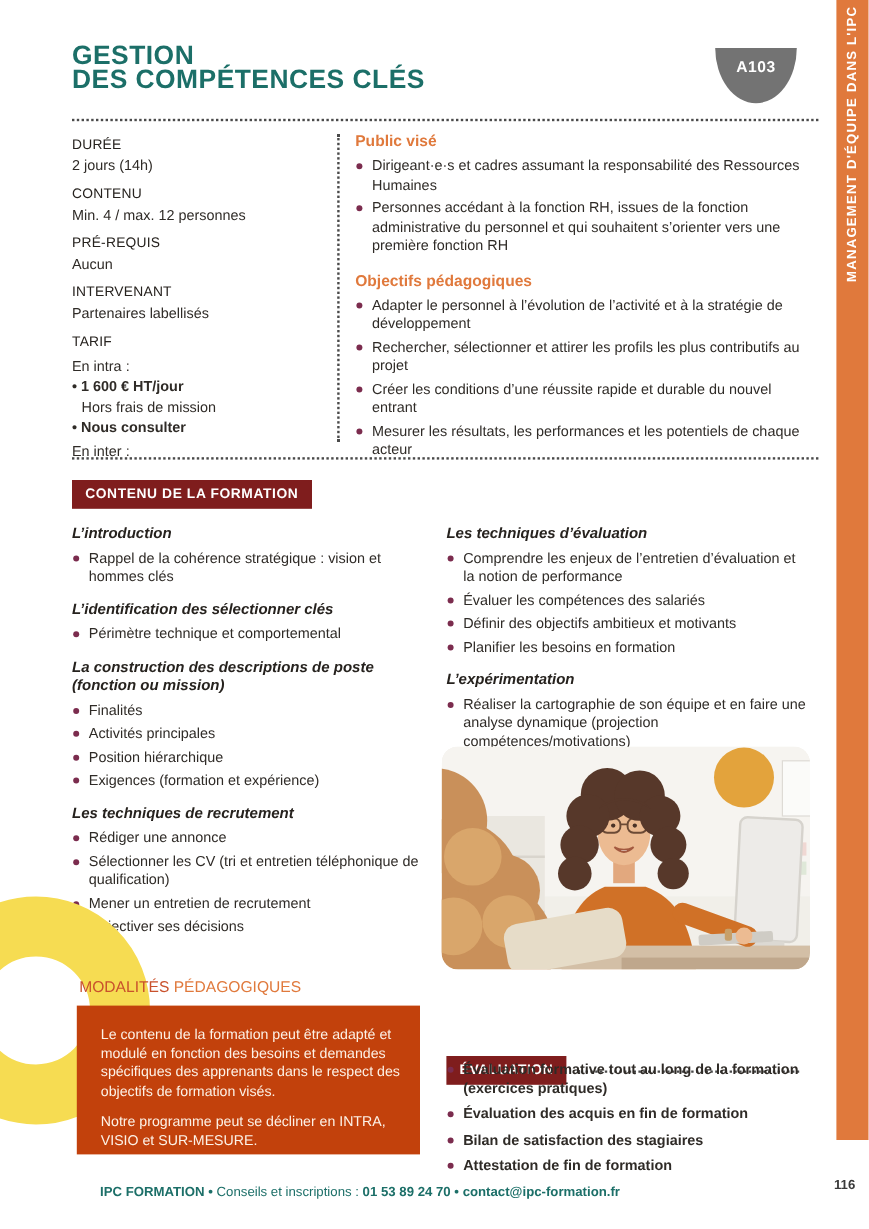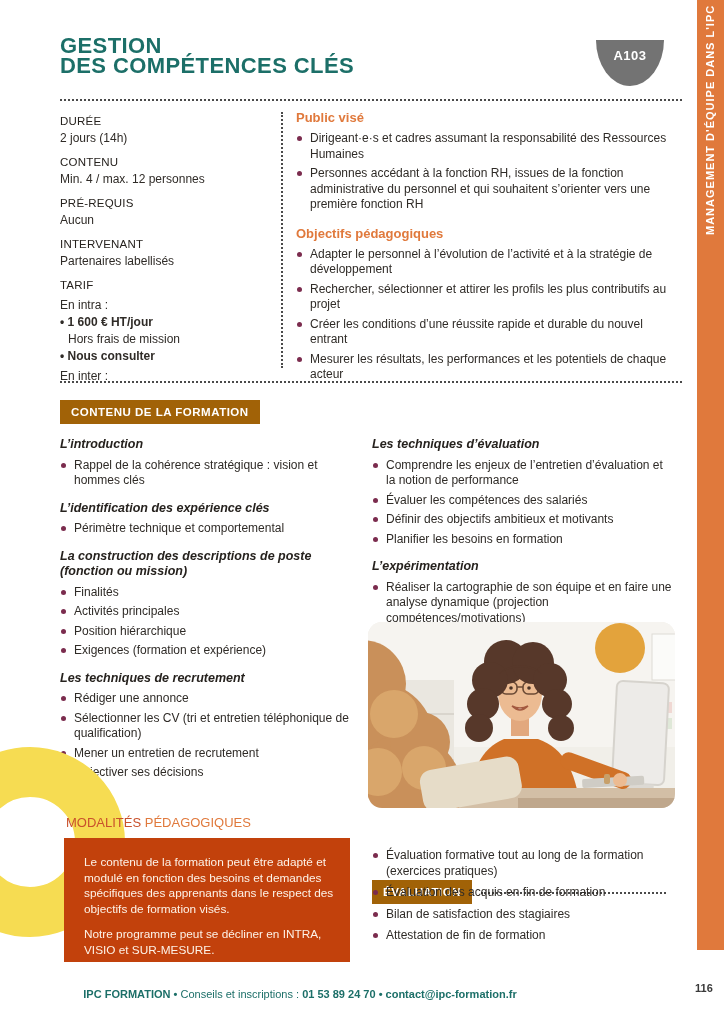--- a/index.html
+++ b/index.html
@@ -38,21 +38,21 @@
   .right-top{position:absolute;left:296px;top:110px;width:386px;}
   h3.orange{color:#e0793c;font-size:13px;font-weight:bold;margin:0 0 6px 0;}
   .right-top h3.gap{margin-top:13px;}
 
   ul.blist{list-style:none;margin:0;padding:0;}
   ul.blist li{position:relative;padding-left:14px;margin-bottom:4px;line-height:15.5px;}
   ul.blist li::before{content:"";position:absolute;left:1px;top:5px;width:5px;height:5px;
       border-radius:50%;background:#7b2c4e;}
 
   
-  .tag{display:inline-block;background:#a16207;color:#fff;font-weight:bold;font-size:11.5px;
+  .tag{display:inline-block;background:#7f1d1d;color:#fff;font-weight:bold;font-size:11.5px;
        letter-spacing:0.5px;padding:6px 11px;}
   .contenu-tag{position:absolute;left:60px;top:400px;}
   .col-left{position:absolute;left:60px;top:437px;width:292px;}
   .col-right{position:absolute;left:372px;top:437px;width:302px;}
   .sec h4{font-size:12.5px;font-weight:bold;margin:0 0 5px 0;line-height:15.5px;color:#26221e;font-style:italic;}
   .sec{margin-bottom:12px;}
 
   
   .photo{position:absolute;left:368px;top:622px;width:307px;height:186px;border-radius:14px;
          overflow:hidden;}
@@ -64,21 +64,21 @@
   .modalites-h .p1{color:#c9512c;}
   .modalites-h .p2{color:#e0793c;}
   .orange-box{position:absolute;left:64px;top:838px;width:286px;height:124px;background:#c2410c;
         z-index:2;box-sizing:border-box;padding:17px 16px 0 20px;color:#fdf2e7;font-size:11.8px;
         line-height:15.5px;}
   .orange-box p{margin:0 0 10px 0;}
 
   
   .eval-row{position:absolute;left:372px;top:880px;width:294px;display:flex;align-items:center;}
   .eval-dots{flex:1;border-top:2px dotted #4a4a4a;margin-left:9px;margin-top:1px;}
-  .eval-list{position:absolute;left:372px;top:848px;width:296px;}
+  .eval-list{position:absolute;left:372px;top:884px;width:296px;font-weight:bold;}
   ul.eval-list li{margin-bottom:6px;}
 
   
   .footer{position:absolute;left:60px;top:988px;width:480px;text-align:center;color:#1c6f68;
           font-size:11px;}
   .footer .b{font-weight:bold;}
   .page-num{position:absolute;left:695px;top:982px;font-size:11px;font-weight:bold;color:#3a3a3a;}
 </style>
 </head>
 <body>
@@ -136,21 +136,21 @@
   <div class="tag contenu-tag">CONTENU DE LA FORMATION</div>
 
   <div class="col-left">
     <div class="sec">
       <h4>L’introduction</h4>
       <ul class="blist">
         <li>Rappel de la cohérence stratégique : vision et hommes clés</li>
       </ul>
     </div>
     <div class="sec">
-      <h4>L’identification des expérience clés</h4>
+      <h4>L’identification des sélectionner clés</h4>
       <ul class="blist">
         <li>Périmètre technique et comportemental</li>
       </ul>
     </div>
     <div class="sec">
       <h4>La construction des descriptions de poste (fonction ou mission)</h4>
       <ul class="blist">
         <li>Finalités</li>
         <li>Activités principales</li>
         <li>Position hiérarchique</li>

